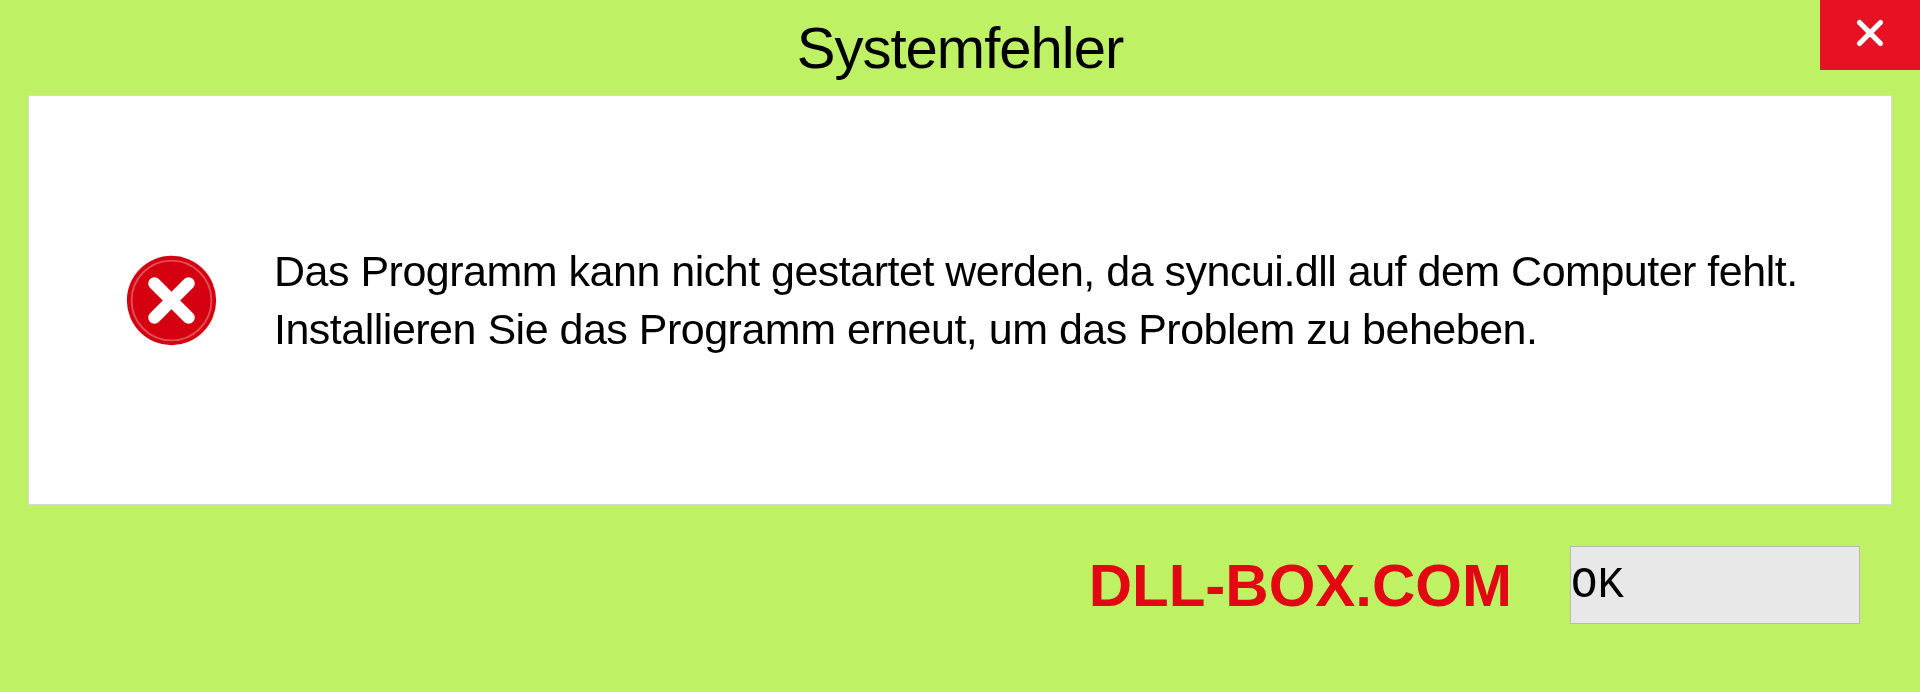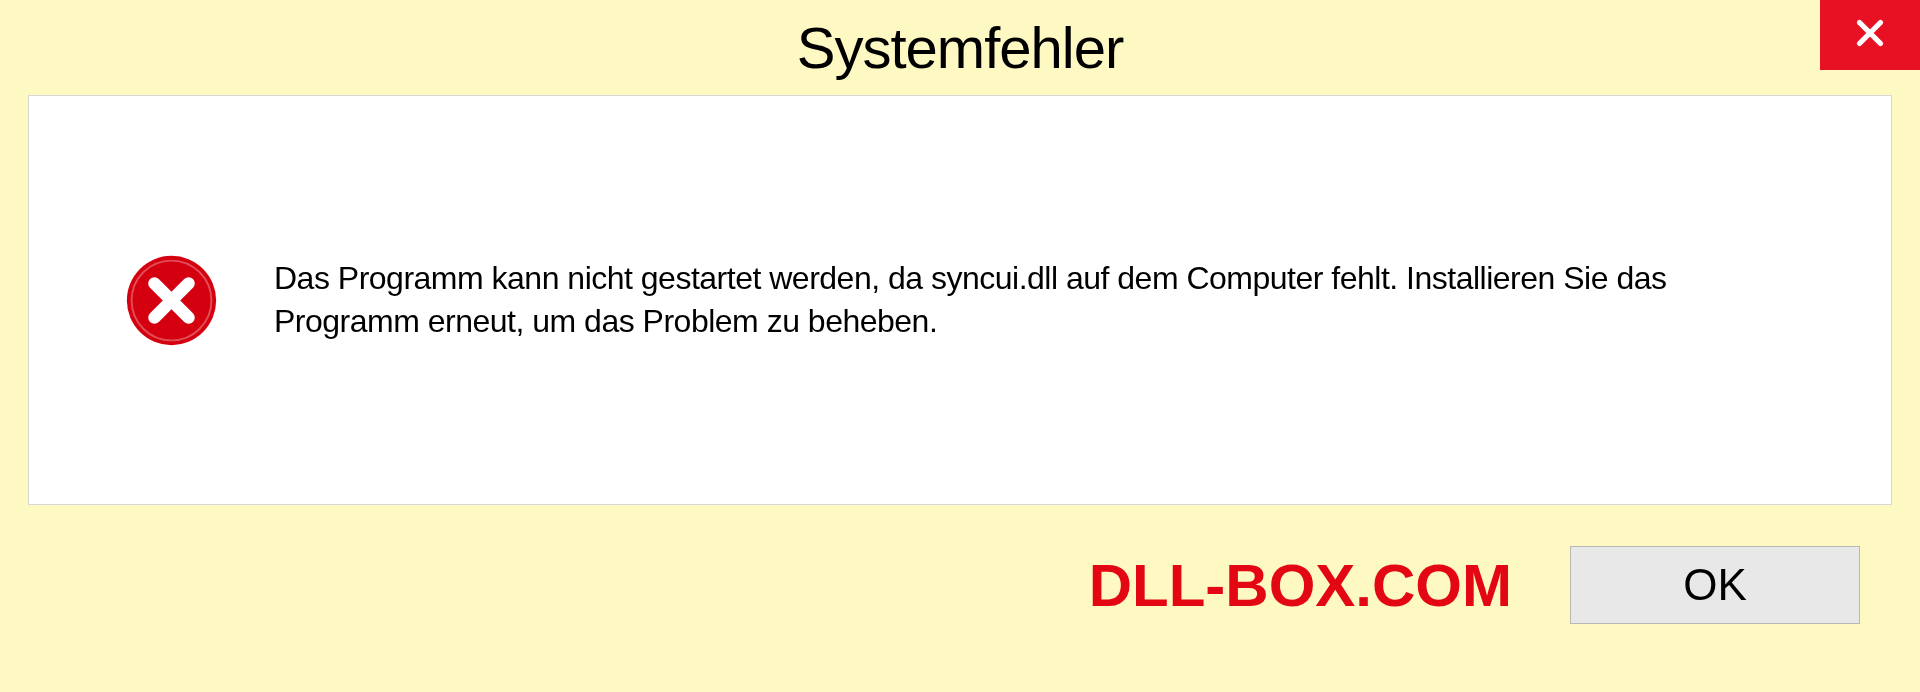--- a/index.html
+++ b/index.html
@@ -13,21 +13,21 @@
       height: 692px;
       font-family: Arial, Helvetica, sans-serif;
       background: #f0f0f0;
       position: relative;
       overflow: hidden;
     }
     
     .dialog {
       width: 100%;
       height: 100%;
-      background: #fef9c3;
+      background: #bef264;
       position: relative;
     }
     
     .title-bar {
       height: 95px;
       display: flex;
       align-items: center;
       justify-content: center;
       position: relative;
     }
@@ -73,21 +73,21 @@
       height: 95px;
       margin-right: 55px;
     }
     
     .error-icon svg {
       width: 100%;
       height: 100%;
     }
     
     .message {
-      font-size: 32px;
+      font-size: 43px;
       line-height: 1.35;
       color: #000;
       letter-spacing: -0.5px;
     }
     
     .footer {
       height: 160px;
       display: flex;
       align-items: center;
       justify-content: flex-end;
@@ -102,26 +102,26 @@
       letter-spacing: 0px;
       font-family: Arial, Helvetica, sans-serif;
     }
     
     .ok-button {
       width: 290px;
       height: 78px;
       background: #e8e8e8;
       border: 1px solid #b8b8b8;
       font-size: 44px;
-      font-family: Liberation Sans, sans-serif;
+      font-family: Liberation Mono, monospace;
       color: #000;
       cursor: pointer;
       display: flex;
       align-items: center;
-      justify-content: center;
+      justify-content: flex-start;
     }
   </style>
 </head>
 <body>
 
 <div class="dialog">
 
   <div class="title-bar">
     <div class="title">Systemfehler</div>
     <div class="close-button">

